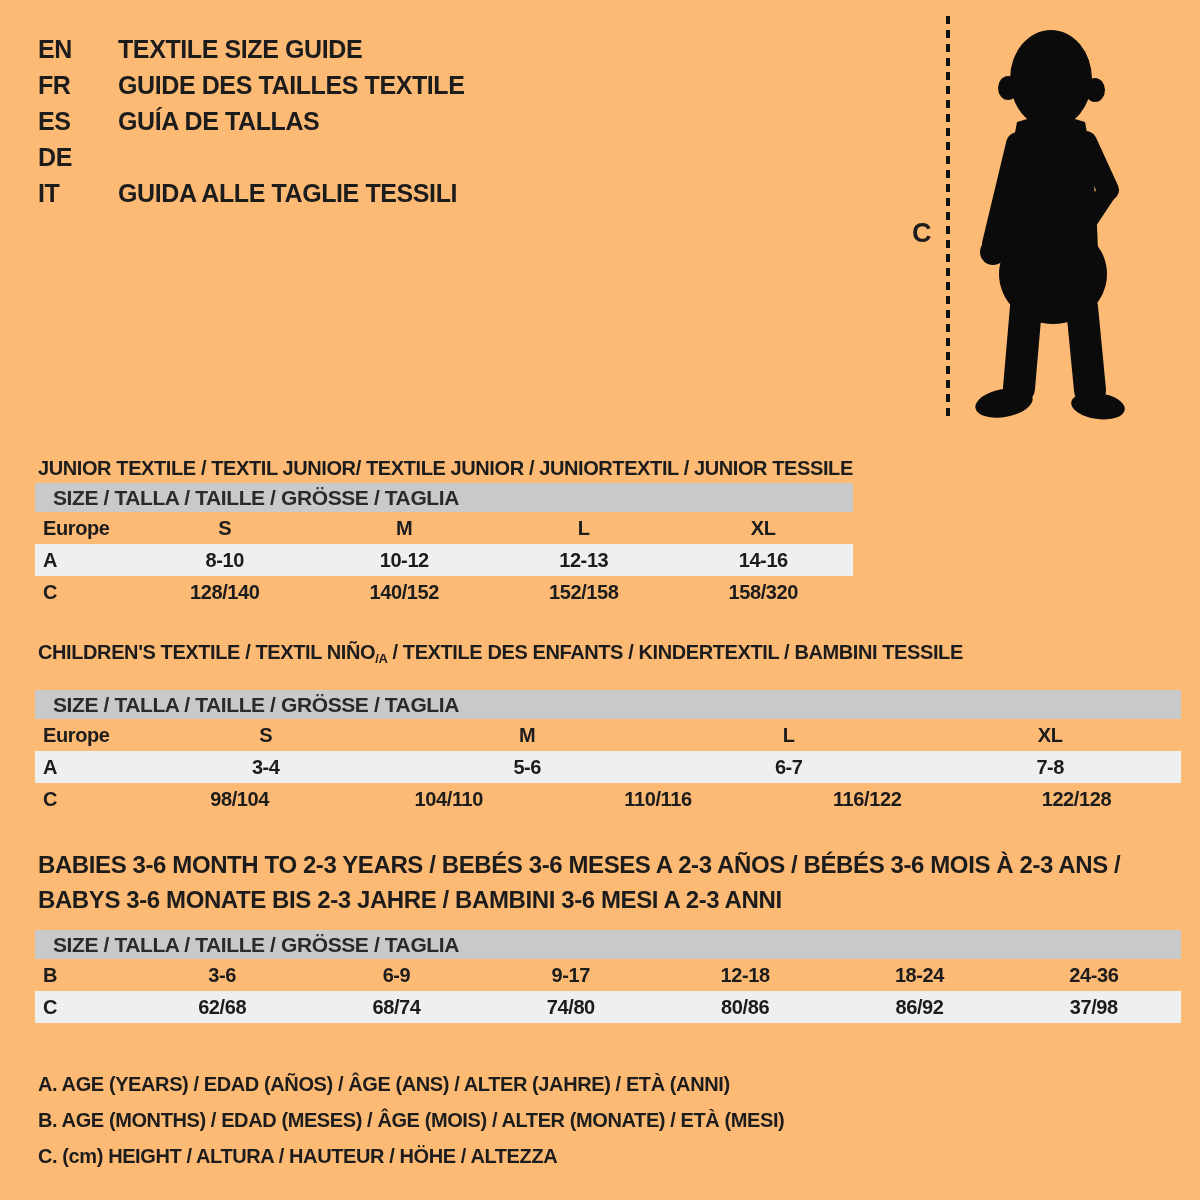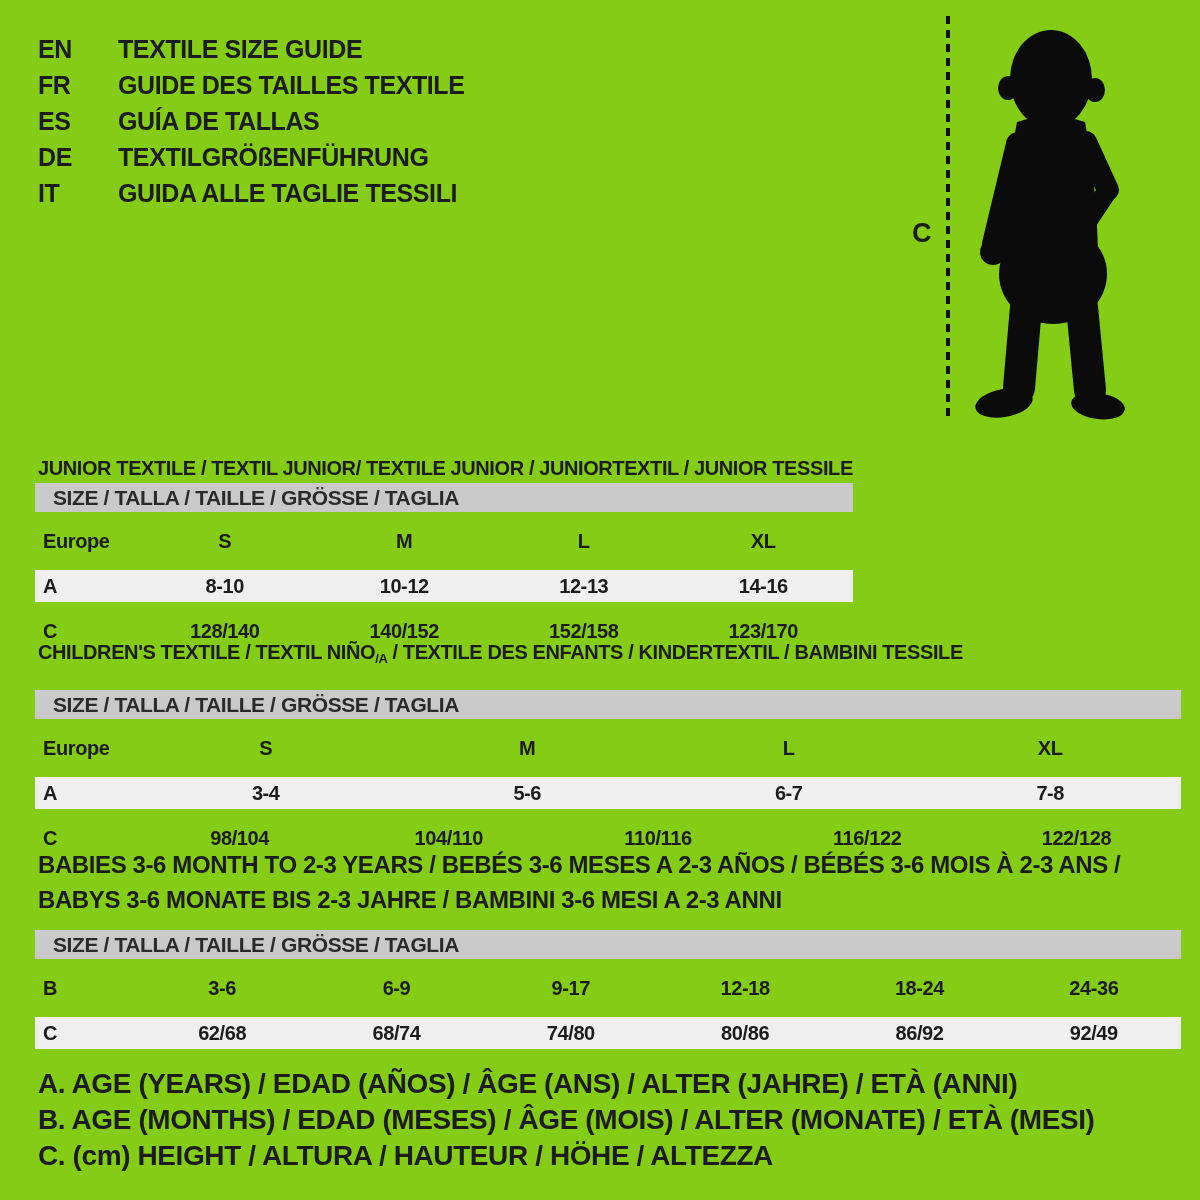--- a/index.html
+++ b/index.html
@@ -1,19 +1,19 @@
 <!DOCTYPE html>
 <html><head>
 <meta charset="utf-8">
 <style>
   * { margin:0; padding:0; box-sizing:border-box; }
   body { background:#ffffff; font-family:"Liberation Sans","DejaVu Sans",sans-serif; }
   .page {
     position:relative; width:1200px; height:1200px;
-    background:#84cc16; overflow:hidden;
+    background:#fdba74; overflow:hidden;
     color:#1c1c1c; font-weight:bold; letter-spacing:-0.4px;
   }
 
   
   .lang-block { position:absolute; left:38px; top:31px; }
   .lang-row { display:flex; height:36px; line-height:36px; font-size:25px; }
   .lang-code { width:80px; }
   .lang-label { white-space:nowrap; }
 
   
@@ -26,27 +26,27 @@
   .sec-title .subsc { font-size:13px; vertical-align:-4px; }
   .sec-title-multi { position:absolute; left:38px; font-size:24px; }
   .sec-title-multi div { line-height:35px; white-space:nowrap; }
 
   
   .stable { position:absolute; font-size:20px; }
   .thead {
     height:29px; line-height:29px; background:#c9c9c9; color:#2a2a2a;
     padding-left:18px; font-size:21px;
   }
-  .trow { display:flex; height:32px; line-height:32px;margin-top:13px; }
+  .trow { display:flex; height:32px; line-height:32px; }
   .trow.shaded { background:#efefef; }
   .cell { flex:1; text-align:center; }
   .cell.rlabel { flex:0 0 100px; text-align:left; padding-left:8px; }
 
   
-  .legend { position:absolute; left:38px; top:1066px; font-size:28px; }
+  .legend { position:absolute; left:38px; top:1066px; font-size:20px; }
   .legend div { line-height:36px; white-space:nowrap; }
 </style>
 </head>
 <body>
 
 <div class="page">
 
   <div class="lang-block">
     <div class="lang-row">
       <span class="lang-code">EN</span>
@@ -55,21 +55,20 @@
     <div class="lang-row">
       <span class="lang-code">FR</span>
       <span class="lang-label">GUIDE DES TAILLES TEXTILE</span>
     </div>
     <div class="lang-row">
       <span class="lang-code">ES</span>
       <span class="lang-label">GUÍA DE TALLAS</span>
     </div>
     <div class="lang-row">
       <span class="lang-code">DE</span>
-      <span class="lang-label">TEXTILGRÖßENFÜHRUNG</span>
     </div>
     <div class="lang-row">
       <span class="lang-code">IT</span>
       <span class="lang-label">GUIDA ALLE TAGLIE TESSILI</span>
     </div>
   </div>
 
   <span class="height-label">C</span>
   <svg class="height-line" width="8" height="400" aria-hidden="true">
     <line x1="4" y1="0" x2="4" y2="400" stroke="#111" stroke-width="4" stroke-dasharray="8,6"></line>
@@ -108,21 +107,21 @@
       <div class="cell">8-10</div>
       <div class="cell">10-12</div>
       <div class="cell">12-13</div>
       <div class="cell">14-16</div>
     </div>
     <div class="trow">
       <div class="cell rlabel">C</div>
       <div class="cell">128/140</div>
       <div class="cell">140/152</div>
       <div class="cell">152/158</div>
-      <div class="cell">123/170</div>
+      <div class="cell">158/320</div>
     </div>
   </div>
 
   <div class="sec-title" style="top:640px">
     <span>CHILDREN'S TEXTILE / TEXTIL NIÑO</span><span class="subsc">/A</span><span> / TEXTILE DES ENFANTS / KINDERTEXTIL / BAMBINI TESSILE</span>
   </div>
   <div class="stable" style="left:35px; top:690px; width:1146px;">
     <div class="thead">SIZE / TALLA / TAILLE / GRÖSSE / TAGLIA</div>
     <div class="trow">
       <div class="cell rlabel">Europe</div>
@@ -163,21 +162,21 @@
       <div class="cell">18-24</div>
       <div class="cell">24-36</div>
     </div>
     <div class="trow shaded">
       <div class="cell rlabel">C</div>
       <div class="cell">62/68</div>
       <div class="cell">68/74</div>
       <div class="cell">74/80</div>
       <div class="cell">80/86</div>
       <div class="cell">86/92</div>
-      <div class="cell">92/49</div>
+      <div class="cell">37/98</div>
     </div>
   </div>
 
   <div class="legend">
     <div>A. AGE (YEARS) / EDAD (AÑOS) / ÂGE (ANS) / ALTER (JAHRE) / ETÀ (ANNI)</div>
     <div>B. AGE (MONTHS) / EDAD (MESES) / ÂGE (MOIS) / ALTER (MONATE) / ETÀ (MESI)</div>
     <div>C. (cm) HEIGHT / ALTURA / HAUTEUR / HÖHE / ALTEZZA</div>
   </div>
 
 </div>

